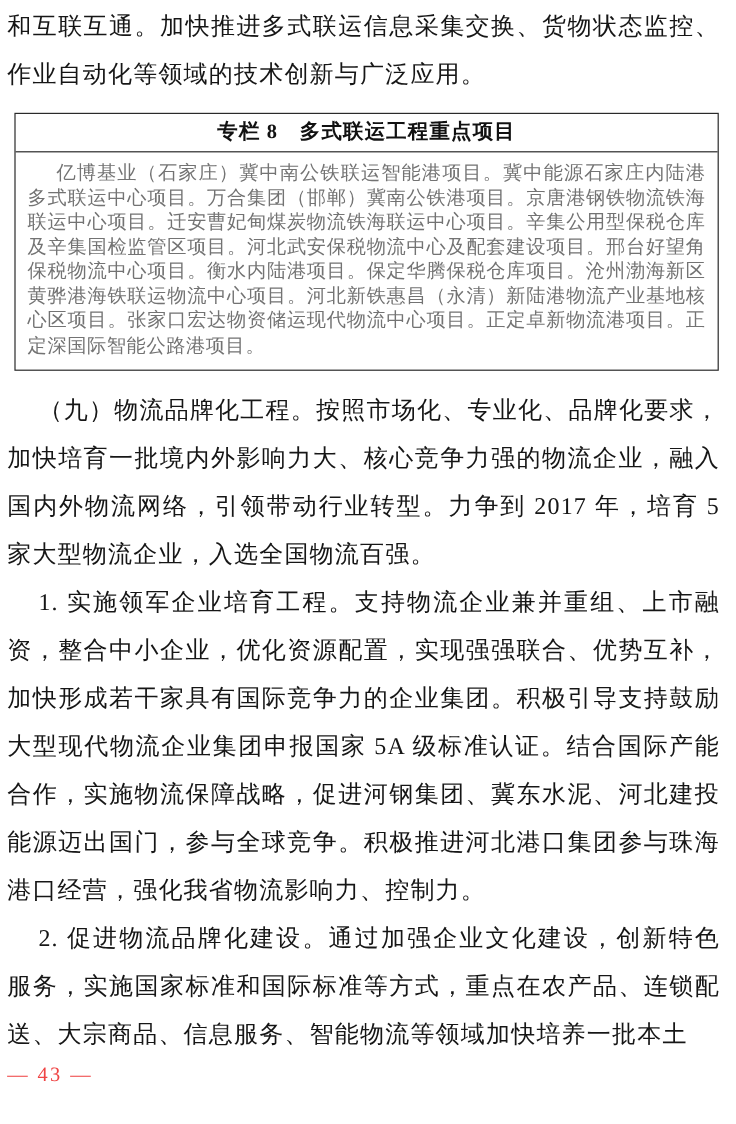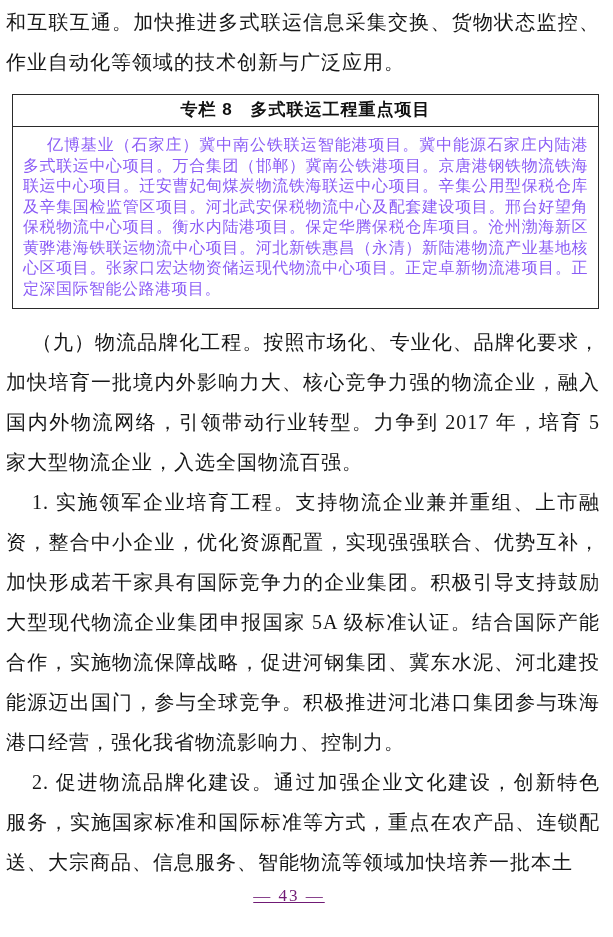--- a/index.html
+++ b/index.html
@@ -38,50 +38,49 @@
     box-sizing: border-box;
     margin: 12px 1px 0 6px;
     border: 1.5px solid #2a2a2a;
     background: #ffffff;
   }
   .column-box-header {
     box-sizing: border-box;
     height: 32px;
     line-height: 30px;
     text-align: center;
-    font-family: Liberation Sans, sans-serif;
+    font-family: Liberation Serif, serif;
     font-weight: bold;
     font-size: 17px;
     letter-spacing: 1px;
     border-bottom: 1.5px solid #2a2a2a;
     color: #111111;
   }
   .column-box-body {
     margin: 0;
     padding: 8px 10px 9px 10px;
     font-size: 16px;
     line-height: 20.5px;
     letter-spacing: 0.5px;
     text-align: justify;
     text-justify: inter-ideograph;
     text-indent: 1.5em;
-    color: #8b5cf6;
+    color: #737373;
   }
   .para-block {
     margin-top: 13px;
   }
   
   .page-number {
     margin-top: 4px;
-    text-align: center;
+    text-align: left;
     padding-right: 28px;
     font-size: 17px;
     letter-spacing: 2px;
-    color: #701a75;
-    text-decoration: underline;
+    color: #ef4444;
   }
 </style>
 </head>
 <body>
 
 <div class="page">
 
   <p class="doc-text">和互联互通。加快推进多式联运信息采集交换、货物状态监控、作业自动化等领域的技术创新与广泛应用。</p>
 
   <div class="column-box">

